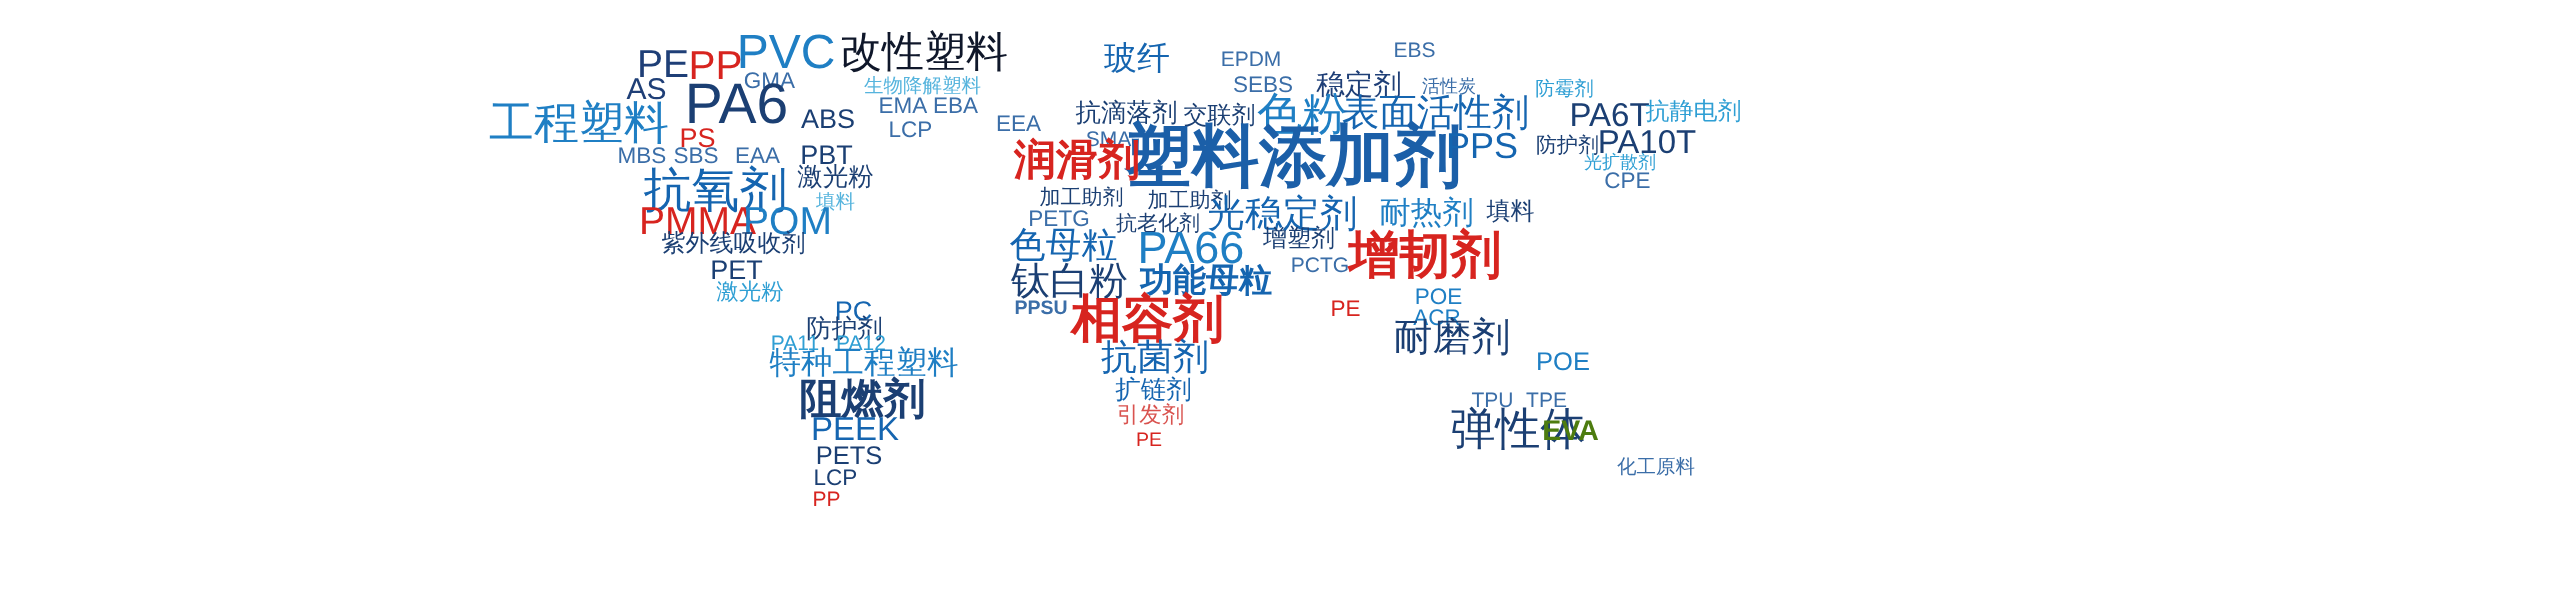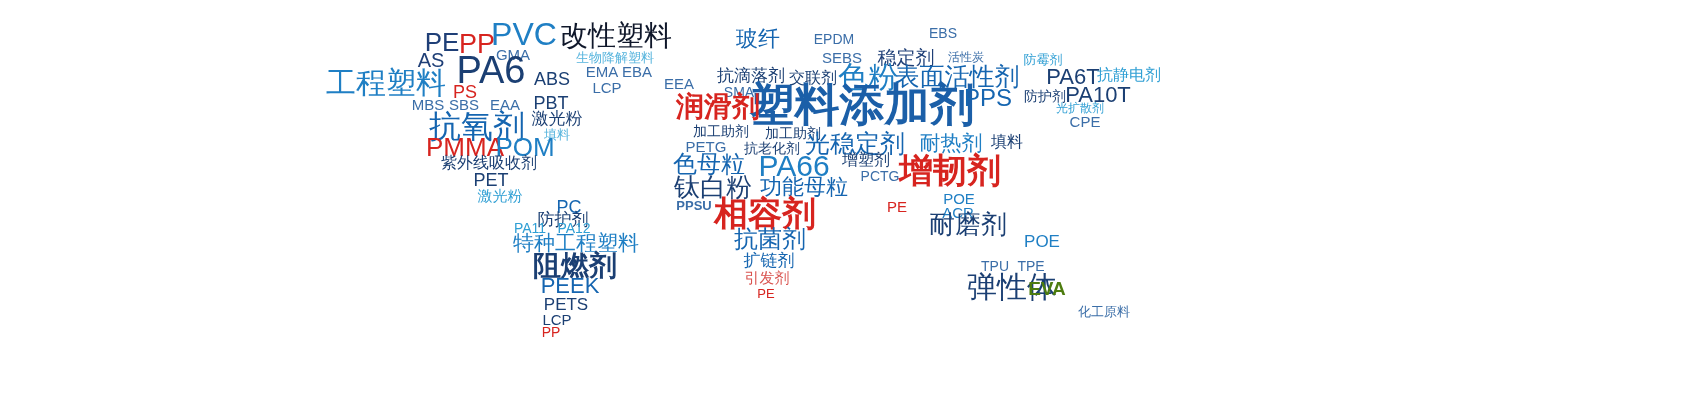--- a/index.html
+++ b/index.html
@@ -88,21 +88,21 @@
     <span class="word" style="left: 706px; top: 146px; font-size: 15px; color: rgb(59, 110, 168); font-weight: 400;">PETG</span>
     <span class="word" style="left: 772px; top: 148px; font-size: 14px; color: rgb(27, 63, 115); font-weight: 400;">抗老化剂</span>
     <span class="word" style="left: 866px; top: 160px; font-size: 16px; color: rgb(27, 63, 115); font-weight: 400;">增塑剂</span>
     <span class="word bold" style="left: 950px; top: 170px; font-size: 34px; color: rgb(215, 36, 31); font-weight: 700;">增韧剂</span>
     <span class="word" style="left: 709px; top: 164px; font-size: 24px; color: rgb(21, 101, 176); font-weight: 400;">色母粒</span>
     <span class="word" style="left: 794px; top: 166px; font-size: 30px; color: rgb(31, 127, 196); font-weight: 400;">PA66</span>
     <span class="word" style="left: 489px; top: 163px; font-size: 16px; color: rgb(27, 63, 115); font-weight: 400;">紫外线吸收剂</span>
     <span class="word" style="left: 880px; top: 176px; font-size: 14px; color: rgb(59, 110, 168); font-weight: 400;">PCTG</span>
     <span class="word" style="left: 491px; top: 180px; font-size: 18px; color: rgb(27, 63, 115); font-weight: 400;">PET</span>
     <span class="word" style="left: 713px; top: 187px; font-size: 26px; color: rgb(27, 63, 115); font-weight: 400;">钛白粉</span>
-    <span class="word" style="left: 804px; top: 187px; font-size: 22px; color: rgb(21, 101, 176); font-weight: 400;">功能母粒</span>
+    <span class="word" style="left: 804px; top: 187px; font-size: 22px; color: rgb(21, 101, 176); font-weight: 700;">功能母粒</span>
     <span class="word" style="left: 500px; top: 195px; font-size: 15px; color: rgb(47, 159, 212); font-weight: 400;">激光粉</span>
     <span class="word" style="left: 959px; top: 198px; font-size: 15px; color: rgb(31, 127, 196); font-weight: 400;">POE</span>
     <span class="word" style="left: 897px; top: 206px; font-size: 15px; color: rgb(215, 36, 31); font-weight: 400;">PE</span>
     <span class="word" style="left: 958px; top: 212px; font-size: 15px; color: rgb(31, 127, 196); font-weight: 400;">ACR</span>
     <span class="word" style="left: 694px; top: 205px; font-size: 13px; color: rgb(59, 110, 168); font-weight: 700;">PPSU</span>
     <span class="word" style="left: 521px; top: 207px; font-size: 18px; color: rgb(21, 101, 176); font-weight: 400; margin-left: 48px;">PC</span>
     <span class="word" style="left: 563px; top: 219px; font-size: 17px; color: rgb(27, 63, 115); font-weight: 400;">防护剂</span>
     <span class="word bold" style="left: 765px; top: 213px; font-size: 34px; color: rgb(215, 36, 31); font-weight: 700;">相容剂</span>
     <span class="word" style="left: 968px; top: 224px; font-size: 26px; color: rgb(27, 63, 115); font-weight: 400;">耐磨剂</span>
     <span class="word" style="left: 530px; top: 228px; font-size: 14px; color: rgb(47, 159, 212); font-weight: 400;">PA11</span>

